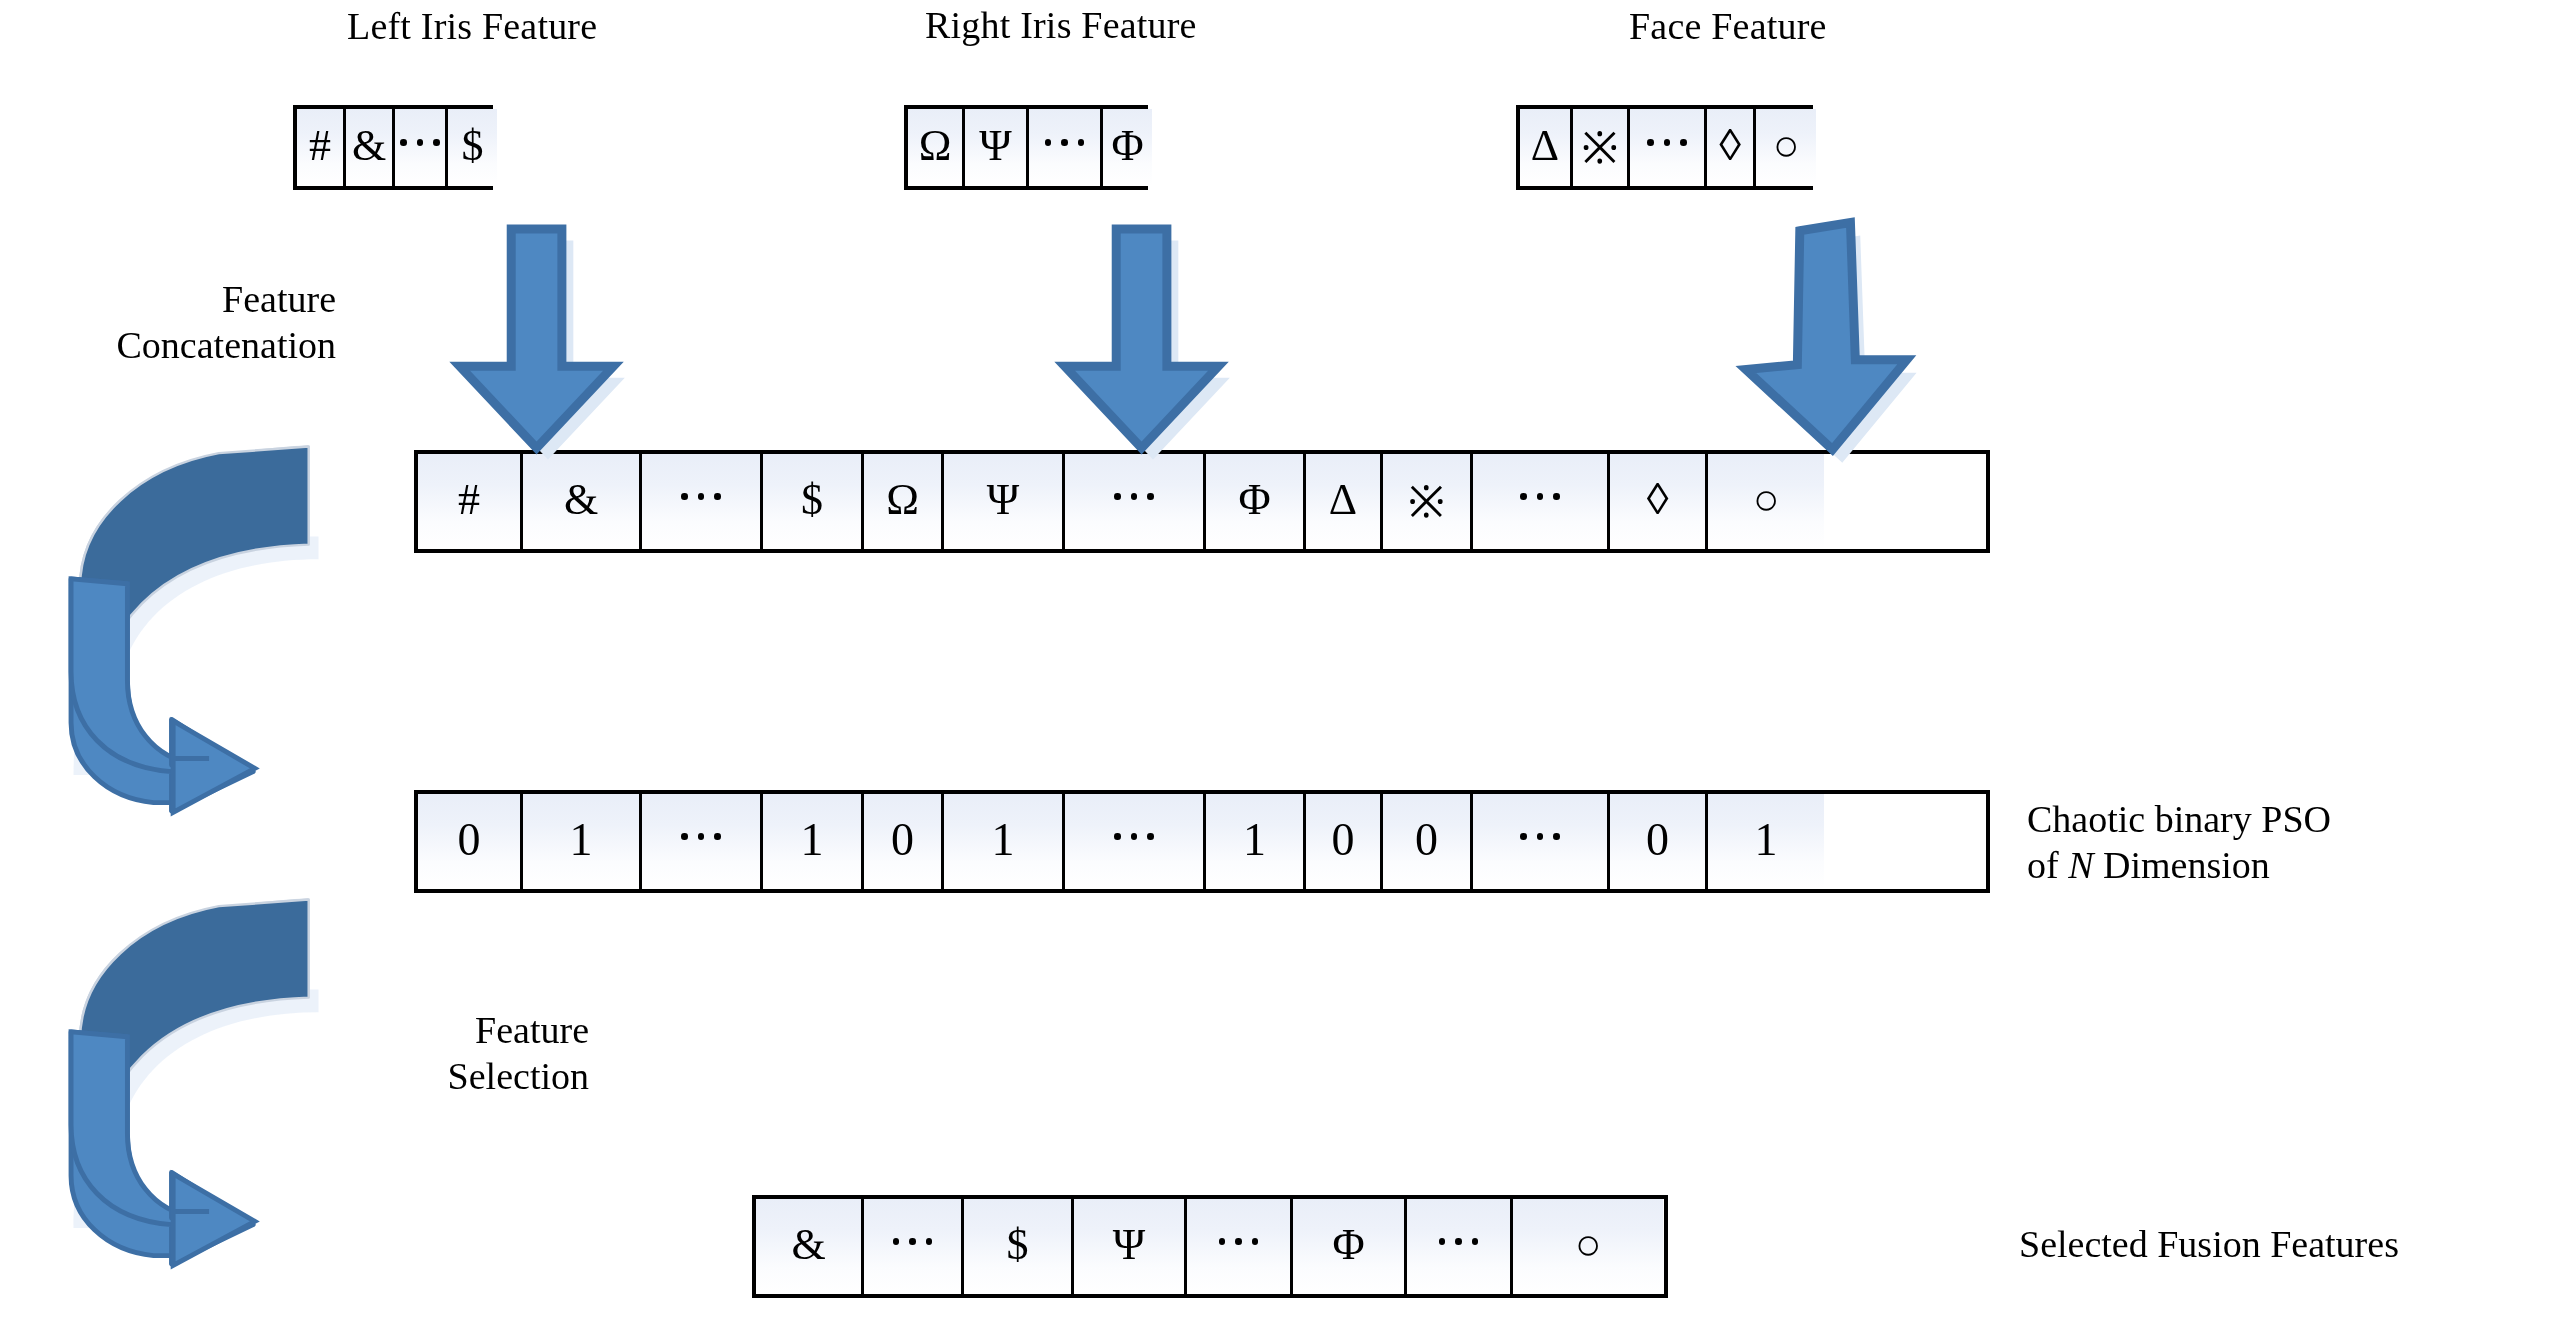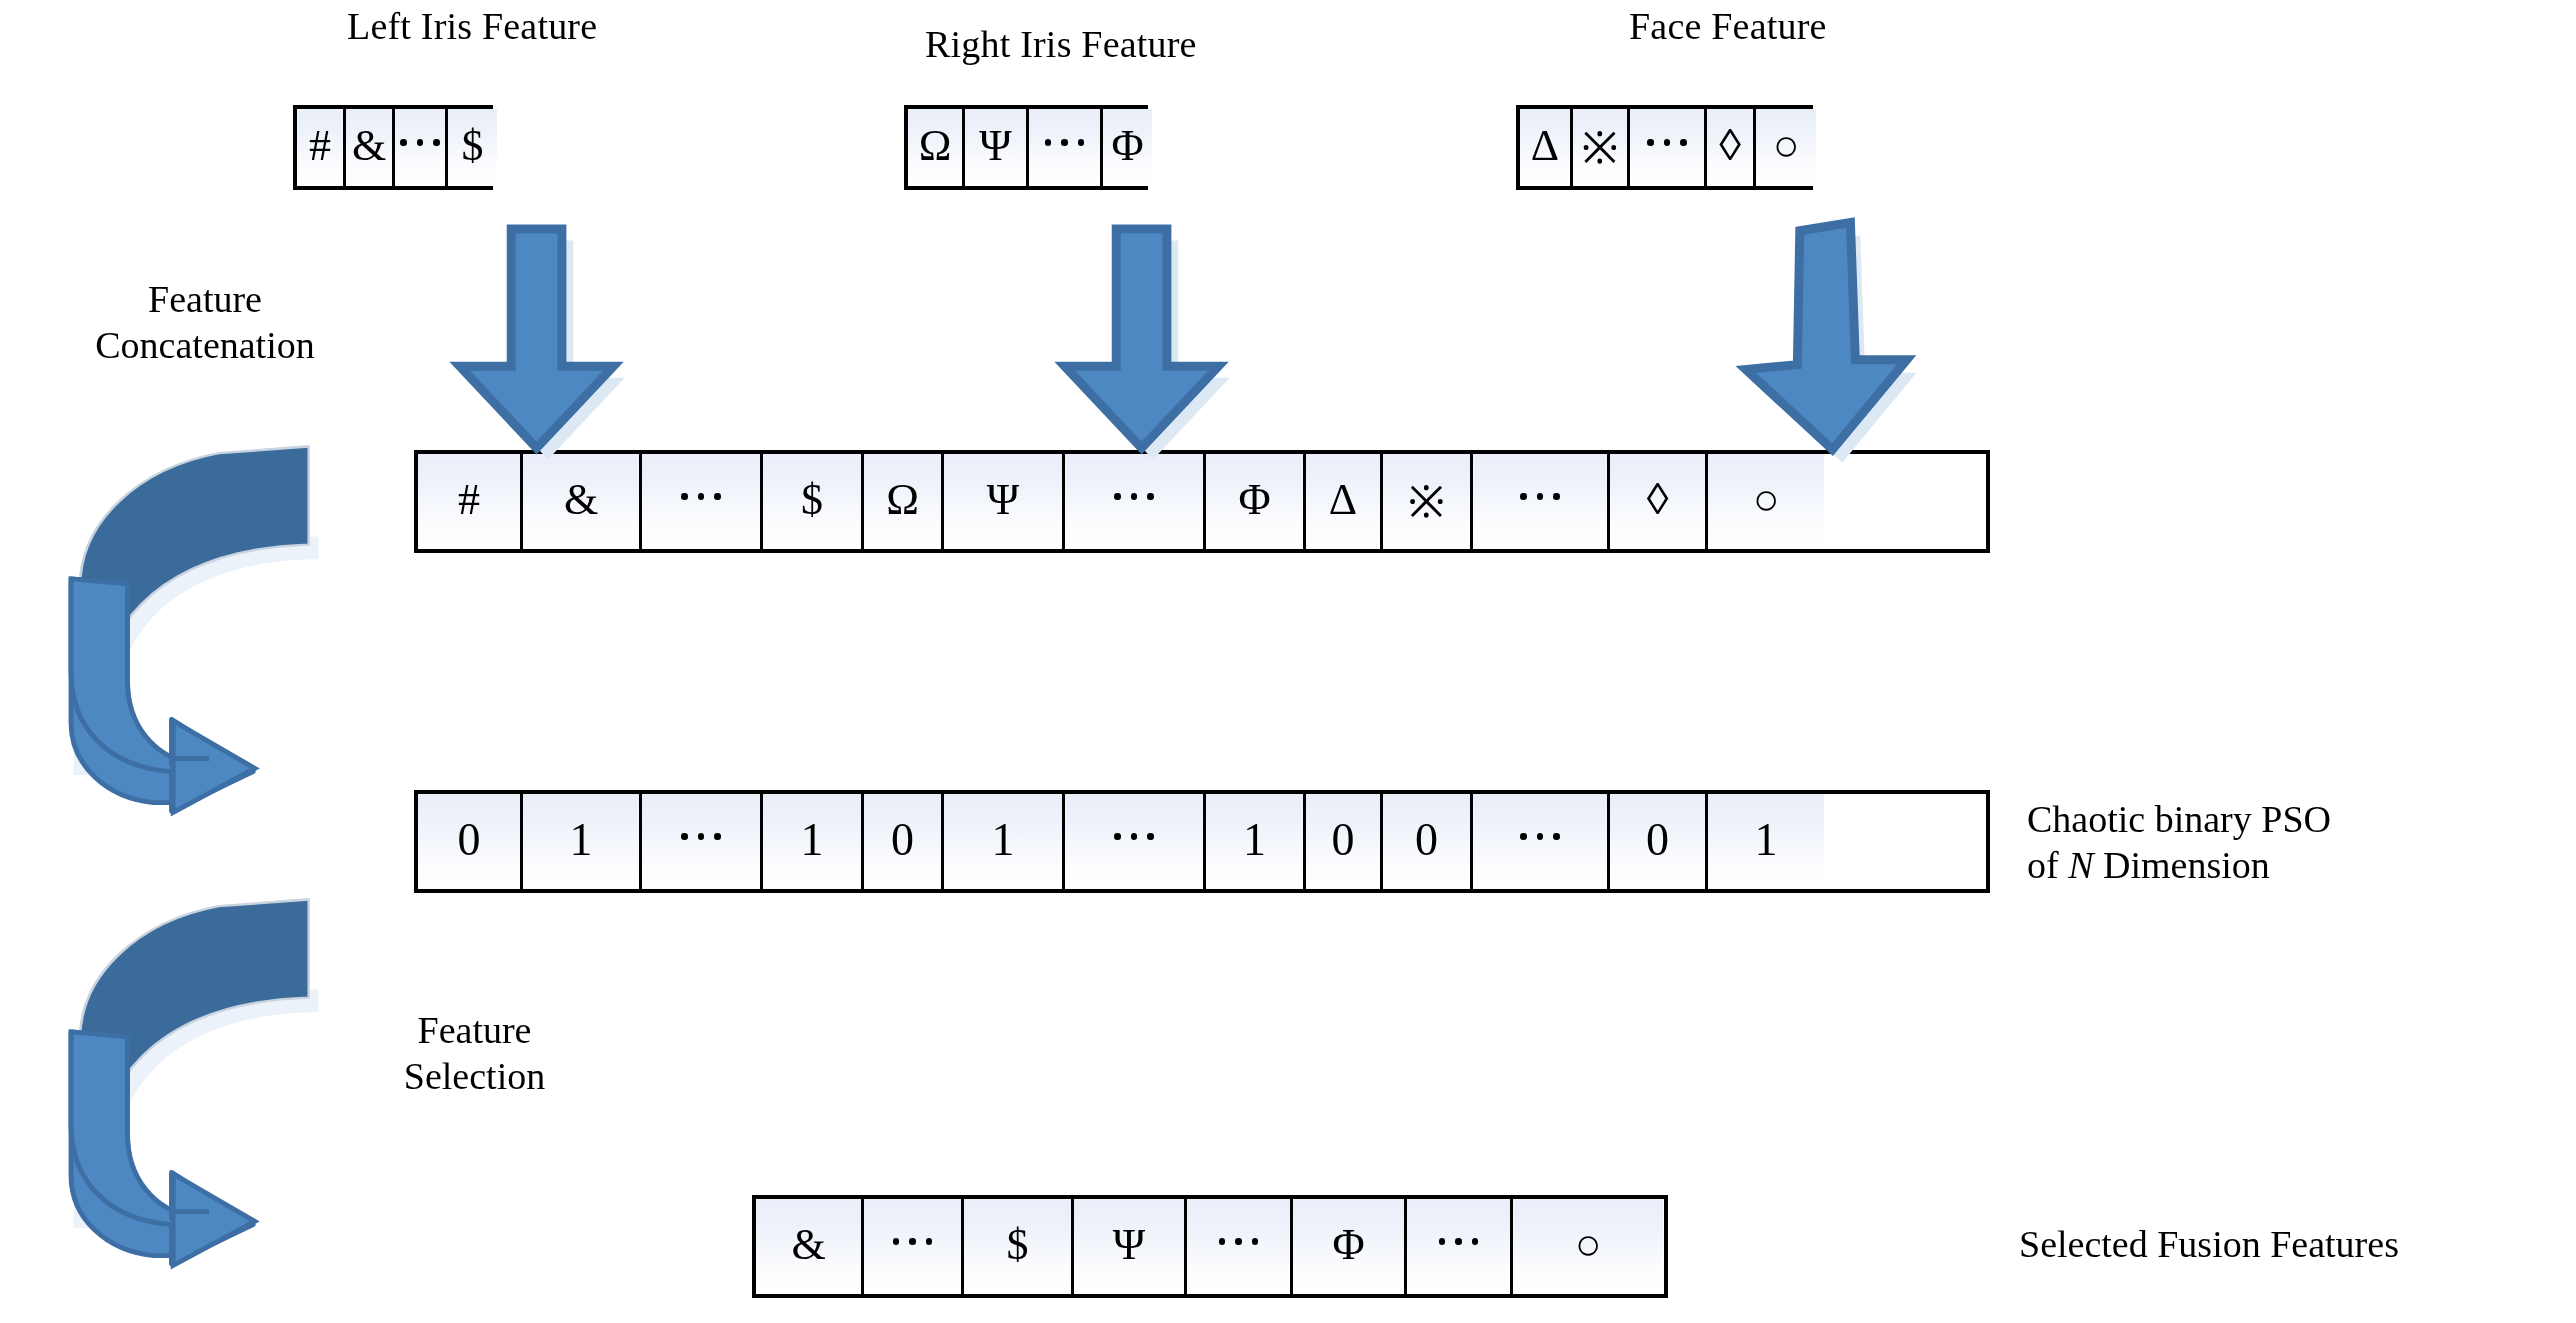--- a/index.html
+++ b/index.html
@@ -7,21 +7,21 @@
     width:2576px;height:1324px;position:relative;overflow:hidden;
     font-family:"Liberation Serif","DejaVu Serif",serif;
     color:#000;
   }
   .stage{position:absolute;left:0;top:0;width:2576px;height:1220px;}
 
   
   .lbl{position:absolute;white-space:nowrap;line-height:1.22;}
   .hdr{font-size:38px;letter-spacing:0.2px;}
   .side{font-size:38px;}
-  .side.two{white-space:normal;text-align:center;}
+  .side.two{white-space:normal;text-align:right;}
   .side.right{text-align:left;}
   .ital{font-style:italic;}
 
   
   .row{position:absolute;display:flex;border:4.1px solid #000;box-sizing:border-box;background:#fff;}
   .cell{
     box-sizing:border-box;
     border-right:3.3px solid #000;
     background:linear-gradient(to bottom,#e9eef8 0%,#eef2fa 32%,#fbfcfe 72%,#ffffff 100%);
     display:flex;align-items:center;justify-content:center;
@@ -42,21 +42,21 @@
   
   .arrow{position:absolute;}
   svg{display:block;overflow:visible;}
 </style>
 </head>
 <body>
 
 <div class="stage">
 
   <div class="lbl hdr" style="left:347px;top:3.3px;">Left Iris Feature</div>
-  <div class="lbl hdr" style="left:925px;top:21px;">Right Iris Feature</div>
+  <div class="lbl hdr" style="left:925px;top:2px;">Right Iris Feature</div>
   <div class="lbl hdr" style="left:1629px;top:3.3px;">Face Feature</div>
 
   <div class="lbl side two" style="left:74px;top:276px;width:262px;">
     <div>Feature</div>
     <div>Concatenation</div>
   </div>
 
   <div class="lbl side two" style="left:360px;top:1007px;width:229px;">
     <div>Feature</div>
     <div>Selection</div>

